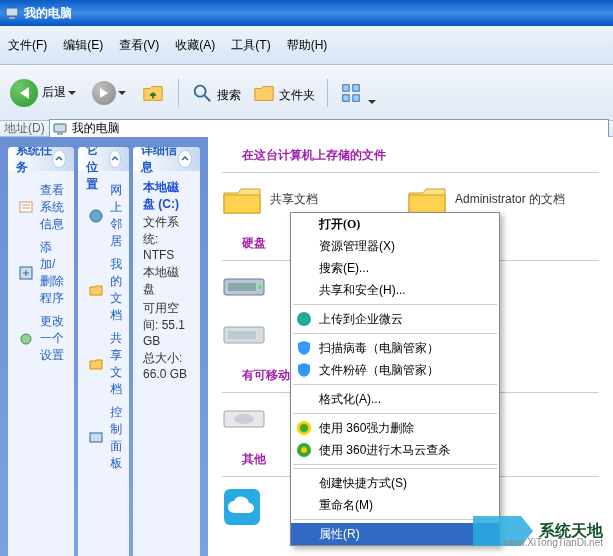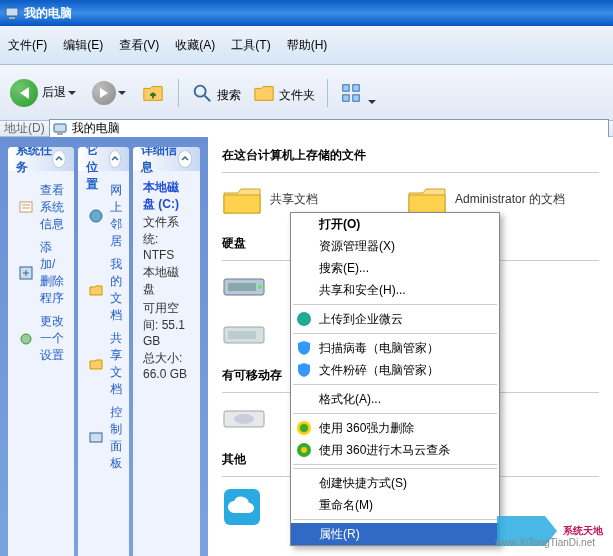--- a/index.html
+++ b/index.html
@@ -34,39 +34,39 @@
 .panel { background: #eef3fd; border-radius: 4px; overflow: hidden; }
 .panel-header { background: linear-gradient(to right, #fff, #c7d8f2); height: 24px; display: flex; align-items: center; justify-content: space-between; padding: 0 8px; color: #215dc6; font-weight: bold; }
 .panel-header .chev { width: 18px; height: 18px; border-radius: 50%; background: #fff; border: 1px solid #bcd; display: flex; align-items: center; justify-content: center; }
 .panel-body { padding: 8px 10px; }
 .panel-body .task { display: flex; align-items: center; gap: 6px; color: #215dc6; padding: 3px 0; cursor: default; }
 .panel-body .tinyicon { width: 16px; height: 16px; flex-shrink: 0; }
 .panel-body .detail-line { color: #333; padding: 1px 0; }
 .panel-body .detail-title { font-weight: bold; color: #1d4ed8; }
 
 .content { flex: 1; background: #fff; padding: 10px 14px; overflow: hidden; position: relative; }
-.section-header { font-weight: bold; color: #000000; margin-bottom: 8px; }
+.section-header { font-weight: bold; color: #a21caf; margin-bottom: 8px; margin-left: 20px; }
 .section-rule { height: 1px; background: #ccc; margin-bottom: 10px; }
 .items-row { display: flex; gap: 20px; flex-wrap: wrap; margin-bottom: 18px; }
 .item { display: flex; align-items: center; gap: 8px; width: 165px; }
 .item .ic-folder { width: 40px; height: 34px; }
 .item .ic-drive { width: 44px; height: 30px; }
 .item .lbl { color: #333; line-height: 1.3; }
 
 .context-menu { position: absolute; left: 290px; top: 212px; width: 210px; background: #fff; border: 1px solid #888; box-shadow: 3px 3px 6px rgba(0,0,0,.3); z-index: 100; }
 .context-menu .row { height: 22px; display: flex; align-items: center; padding: 0 20px 0 28px; position: relative; cursor: default; }
-.context-menu .row.bold { font-weight: bold; }
+.context-menu .row.bold { font-weight: bold; font-family: Liberation Serif, serif; }
 .context-menu .row.hi { background: #316ac5; color: #fff; }
 .context-menu .row .ci { position: absolute; left: 4px; width: 18px; height: 18px; display: flex; align-items: center; justify-content: center; }
 .context-menu .sep-row { height: 1px; background: #ccc; margin: 3px 2px; padding: 0; }
 
 .watermark { position: absolute; right: 10px; bottom: 10px; display: flex; align-items: center; gap: 6px; z-index: 200; }
 .watermark .wm-shape { width: 60px; height: 30px; background: #29abe2; clip-path: polygon(0 0, 80% 0, 100% 50%, 80% 100%, 0 100%); opacity: .85; }
-.watermark .wm-text { color: #be185d; font-size: 10px; font-weight: bold; }
-.watermark .wm-sub { position: absolute; right: 8px; bottom: -2px; font-size: 10px; color: #888; }
+.watermark .wm-text { color: #14532d; font-size: 16px; font-weight: bold; }
+.watermark .wm-sub { position: absolute; right: 0; bottom: -2px; font-size: 10px; color: #888; }
 
 svg { display: block; }
 </style>
 </head>
 <body>
 
 <div class="titlebar">
   <span class="icon">
     <svg viewBox="0 0 16 16">
         <rect x="2" y="3" width="12" height="8" rx="1" fill="#cde" stroke="#369"></rect>

